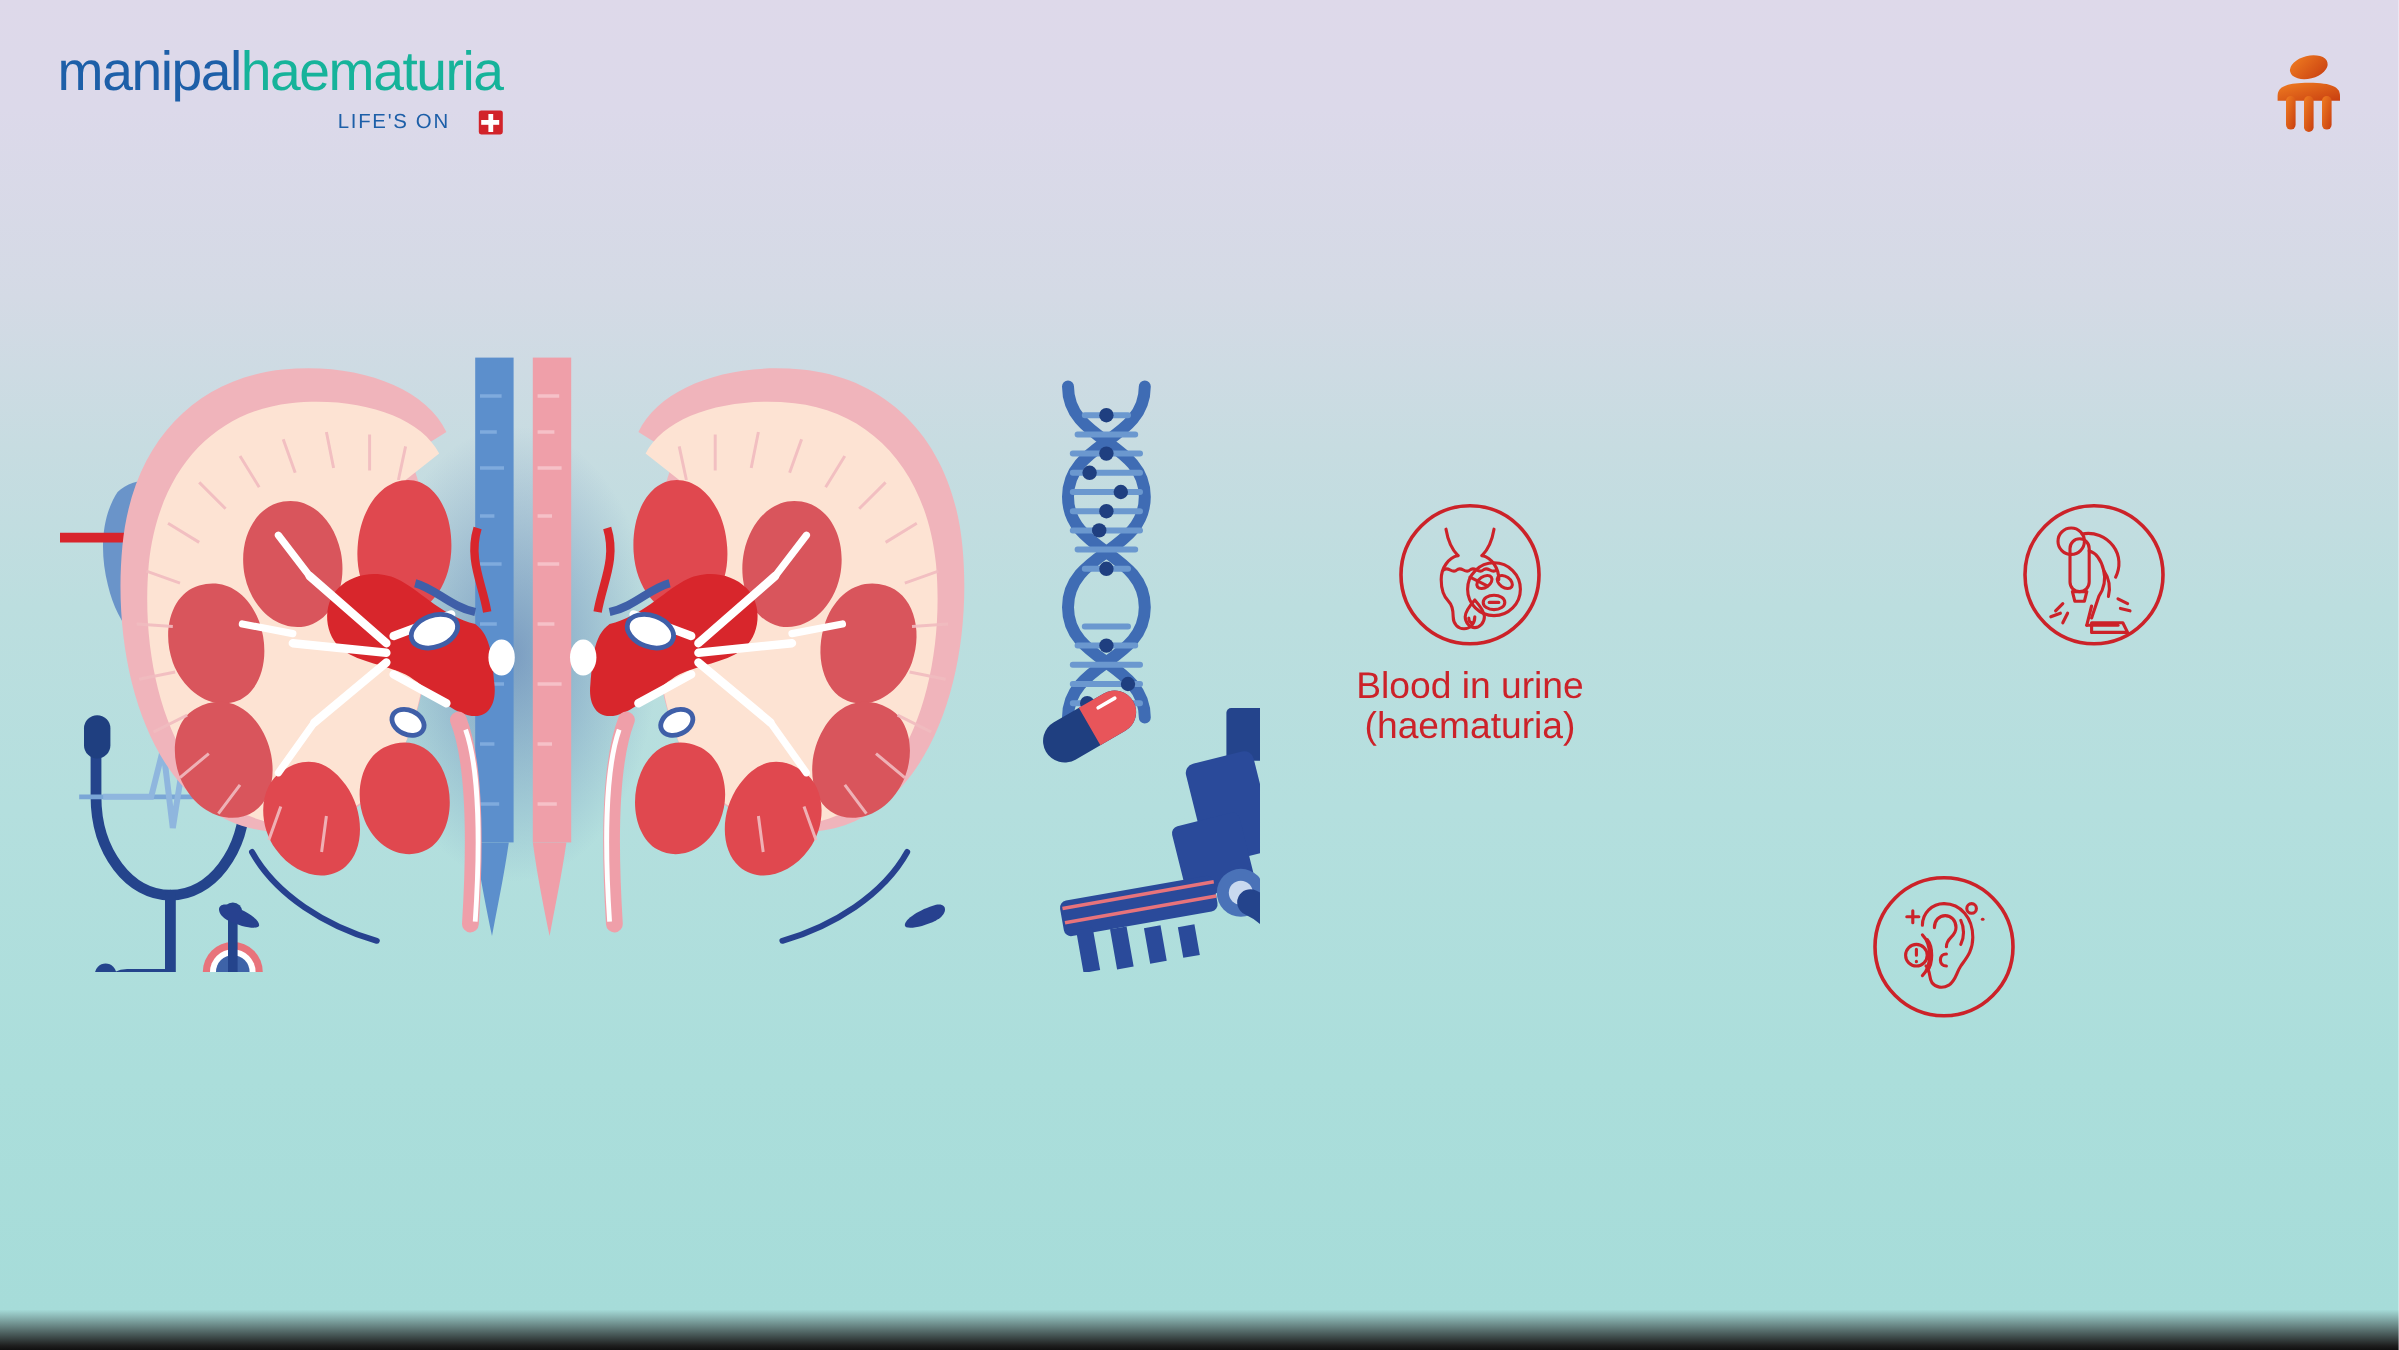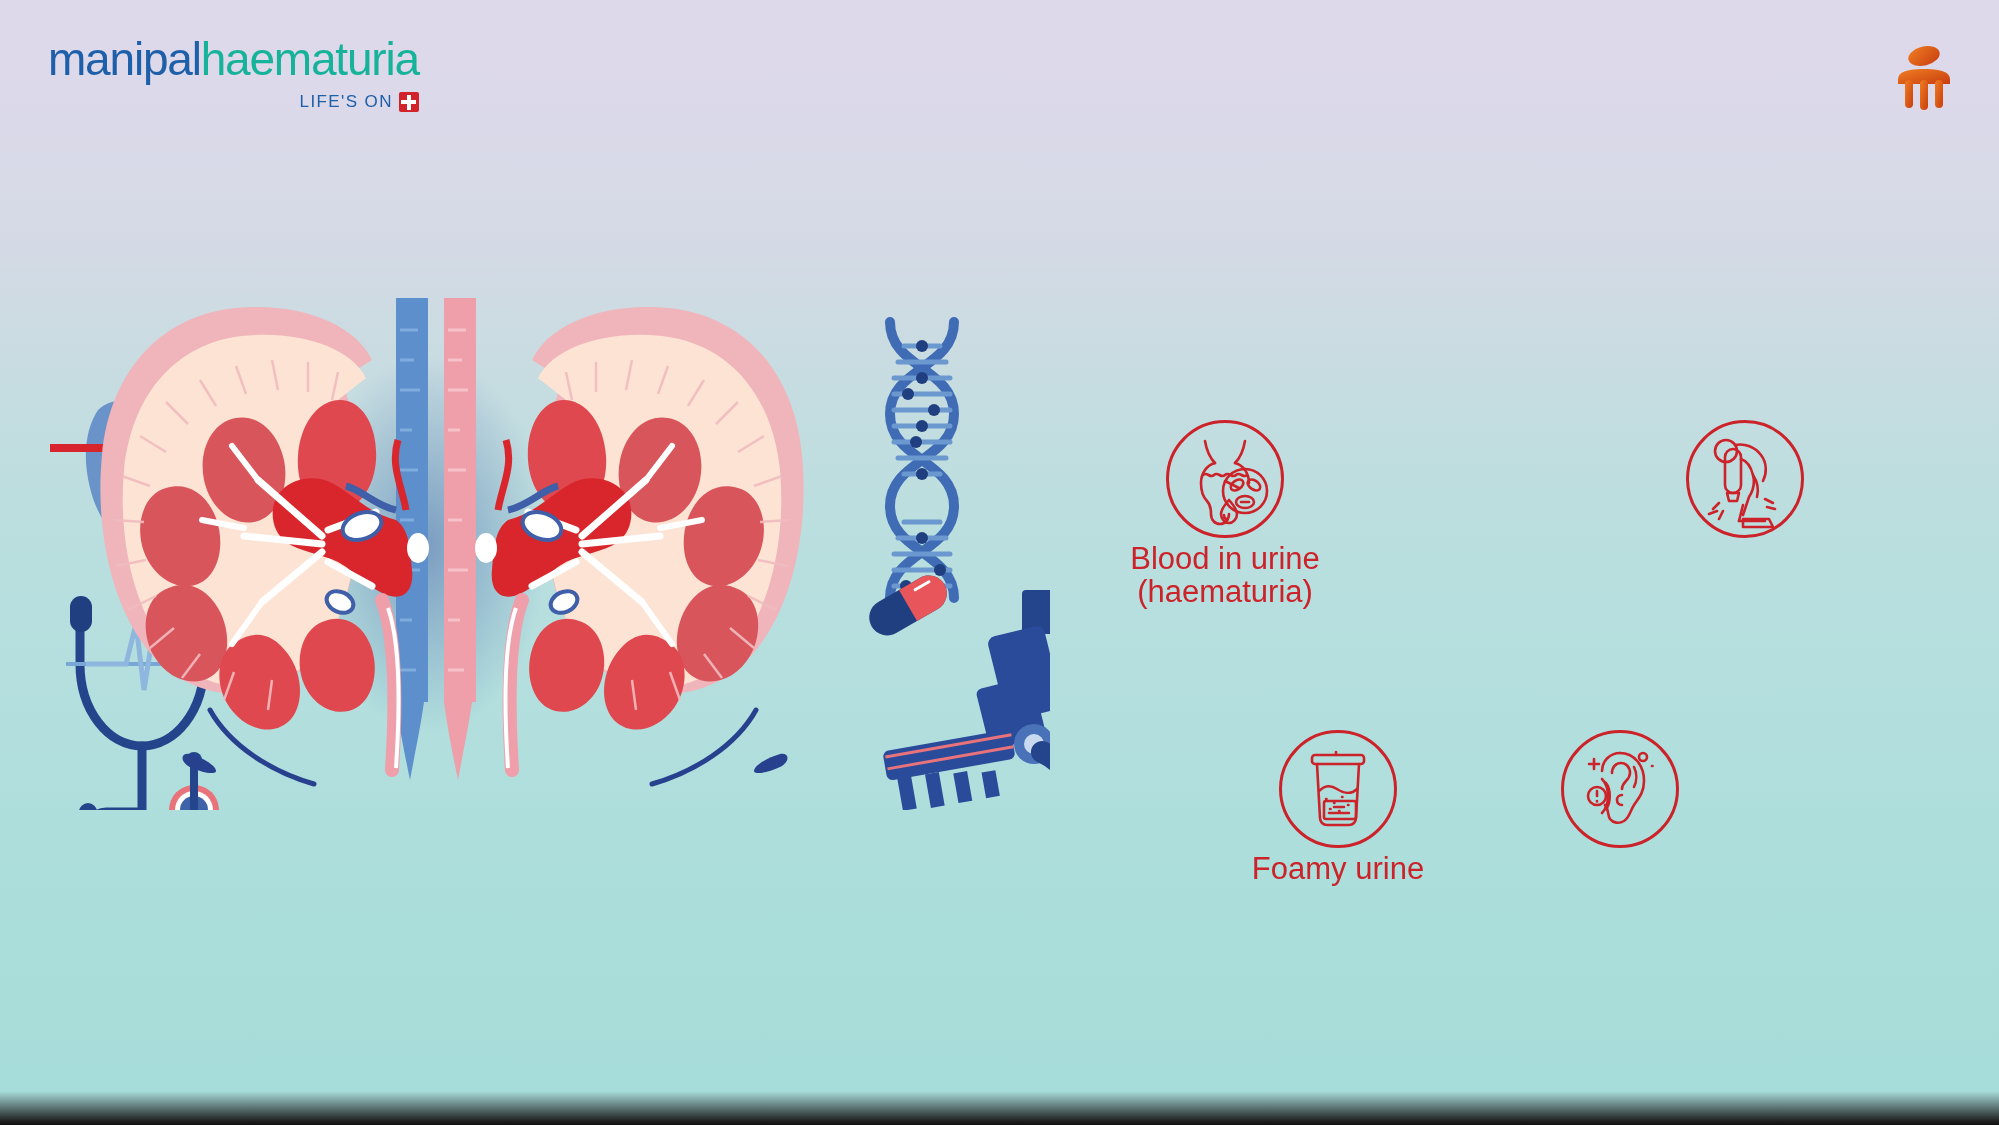--- a/index.html
+++ b/index.html
@@ -22,21 +22,21 @@
       #1d1d1d 99.7%,
       #101010 100%);
   }
 
   
   #logo{position:absolute;left:48px;top:36px;}
   .logo-word{font-size:46px;letter-spacing:-1.2px;line-height:1;white-space:nowrap;font-weight:400;}
   .logo-a{color:#1d5fa8;}
   .logo-b{color:#16b39a;}
   #logo-tag{
-    display:flex;align-items:center;justify-content:flex-end;gap:6px;
+    display:flex;align-items:center;justify-content:flex-end;gap:24px;
     margin-top:10px;
   }
   #logo-tag .tagtext{
     color:#1d5fa8;font-size:17px;letter-spacing:1.4px;font-weight:400;
   }
   .cross-badge{
     width:20px;height:20px;background:#d2232a;position:relative;border-radius:2px;display:inline-block;
   }
   .cross-badge:before,.cross-badge:after{
     content:"";position:absolute;background:#fff;
@@ -56,21 +56,21 @@
   
   #illus{position:absolute;left:40px;top:290px;width:1010px;height:520px;}
 
   
   .sym{position:absolute;text-align:center;}
   .sym .circle{
     width:118px;height:118px;border:3px solid #cc2229;border-radius:50%;
     margin:0 auto;position:relative;box-sizing:border-box;
   }
   .sym .lbl{
-    margin-top:5px;color:#cc2229;font-size:31px;line-height:1.05;white-space:pre-line;
+    margin-top:18px;color:#cc2229;font-size:31px;line-height:1.05;white-space:pre-line;
   }
   #sym-0{left:1105px;top:420px;width:240px;}
   #sym-1{left:1340px;top:420px;width:240px;}
   #sym-2{left:1622px;top:420px;width:245px;}
   #sym-3{left:1218px;top:730px;width:240px;}
   #sym-4{left:1455px;top:730px;width:330px;}
   .sym svg{position:absolute;left:0;top:0;}
 </style>
 </head>
 <body>
@@ -321,36 +321,20 @@
           <path d="M54 82l-4 16"></path>
           <path d="M50 98h26"></path>
           <path d="M54 96h26l4 8H54z"></path>
           <path d="M30 80l-6 6M28 88l-8 3M34 88l-4 8"></path>
           <path d="M76 76l8 4M78 84l8 2"></path>
         </g>
       </svg>
     </div>
   </div>
 
-  <div class="sym" id="sym-3">
-    <div class="circle">
-      <svg width="112" height="112" viewBox="0 0 112 112">
-        <g fill="none" stroke="#cc2229" stroke-width="2.6" stroke-linecap="round" stroke-linejoin="round">
-          <rect x="30" y="22" width="52" height="9" rx="3"></rect>
-          <path d="M35 31l3 54c0 4 3 7 7 7h22c4 0 7-3 7-7l3-54"></path>
-          <path d="M37 58c6-6 12-6 18-2s14 6 20 0"></path>
-          <path d="M44 66h.5M52 70h.5M60 64h.5M48 76h.5M66 72h.5M57 78h.5"></path>
-          <rect x="42" y="68" width="32" height="18" rx="2"></rect>
-          <path d="M52 74h10M47 80h20"></path>
-          <path d="M54 22v-3"></path>
-        </g>
-      </svg>
-    </div>
-    <div class="lbl">Foamy urine</div>
-  </div>
 
   <div class="sym" id="sym-4">
     <div class="circle">
       <svg width="112" height="112" viewBox="0 0 112 112">
         <g fill="none" stroke="#cc2229" stroke-width="2.6" stroke-linecap="round" stroke-linejoin="round">
           <path d="M56 20c14 0 24 12 24 28 0 12-6 18-10 24-4 6-4 12-10 16-5 3-11 2-14-2-3-5-1-10-5-14"></path>
           <path d="M56 20c-10 0-18 8-18 18"></path>
           <path d="M48 40c0-6 4-10 9-10s9 4 9 10c0 8-8 8-8 16"></path>
           <path d="M58 62c-3 0-5 2-5 5s2 5 5 5"></path>
           <path d="M70 34c3 6 3 14 0 20"></path>

